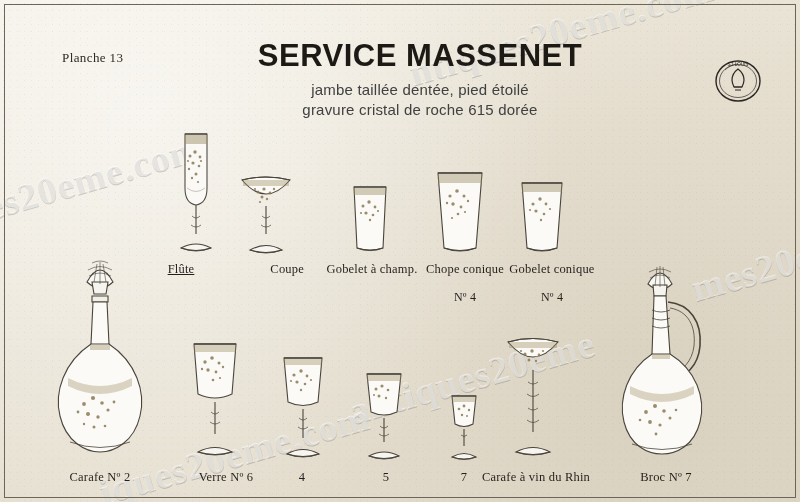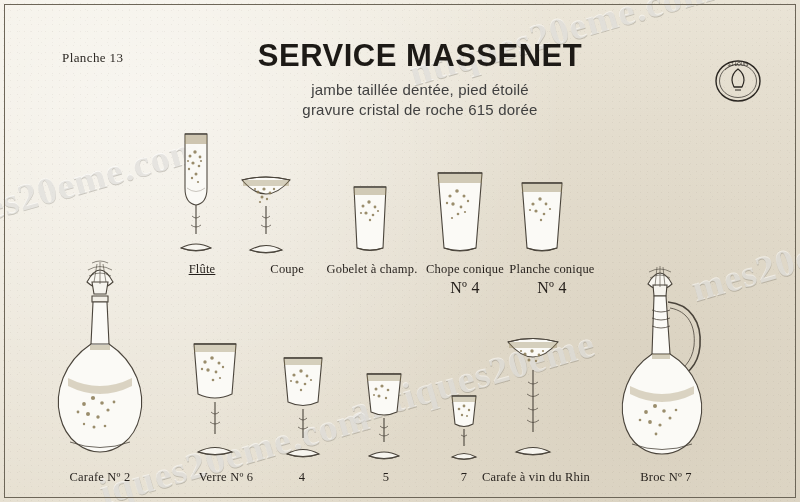--- a/index.html
+++ b/index.html
@@ -125,22 +125,22 @@
     position: absolute;
     font-family: "Liberation Serif", serif;
     font-size: 12.5px;
     color: #241f1b;
     text-align: center;
     white-space: nowrap;
     letter-spacing: 0.2px;
   }
   .caption .ln2 {
     display: block;
-    font-size: 16px;
-    margin-top: 2px;
+    font-size: 12px;
+    margin-top: 13px;
   }
 </style>
 </head>
 <body>
 
 <div class="page">
 
   <div class="paper-tint"></div>
   <div class="paper-speckle"></div>
 
@@ -196,21 +196,21 @@
             <circle cx="24" cy="48" r="1.2"></circle>
           <circle cx="30" cy="52" r="1.1"></circle>
             <circle cx="20" cy="31" r="1"></circle>
         </g>
       </g>
       <g stroke="#6a6052" stroke-width="0.5" fill="none" opacity="0.7">
         <path d="M19 58 q9 7 18 0"></path>
       </g>
     </svg>
   </div>
-  <div class="caption" style="left:157px; top:262px; width:90px;text-decoration:underline;">
+  <div class="caption" style="left:136px; top:262px; width:90px;text-decoration:underline;">
     <span>Flûte</span>
   </div>
 
   <div class="piece" style="left:234px; top:172px;">
     <svg width="64" height="88" viewBox="0 0 64 88">
       <g fill="none" stroke="#4a443b" stroke-width="1.1">
         <path d="M8 8 q24 28 48 0 q-24 -6 -48 0 z" fill="#fbfaf6"></path>
         <path d="M8 8 q24 -6 48 0" stroke-width="1.2"></path>
         <path d="M32 34 L32 62"></path>
         <path d="M28 44 q4 4 8 0" stroke-width="0.7"></path>
@@ -300,21 +300,21 @@
           <circle cx="32" cy="26" r="1.4"></circle>
         <circle cx="22" cy="33" r="1.6"></circle>
           <circle cx="30" cy="36" r="1.3"></circle>
           <circle cx="36" cy="31" r="1.1"></circle>
         <circle cx="16" cy="32" r="1.1"></circle>
           <circle cx="27" cy="42" r="1.2"></circle>
       </g>
     </svg>
   </div>
   <div class="caption" style="left:504px; top:262px; width:96px;">
-    <span>Planche conique</span>
+    <span>Gobelet conique</span>
     <span class="ln2">Nº 4</span>
   </div>
 
   <div class="piece" style="left:48px; top:252px;">
     <svg width="104" height="212" viewBox="0 0 104 212">
       <g fill="none" stroke="#4a443b" stroke-width="1.1">
 
         <path d="M39 30 q13 -24 26 0 q-13 12 -26 0 z" fill="#f9f7f1"></path>
         <path d="M44 30 L60 30 L58 42 L46 42 z" fill="#f6f4ee"></path>
         <path d="M44 44 L60 44 L60 50 L44 50 z" fill="#f2efe7"></path>

